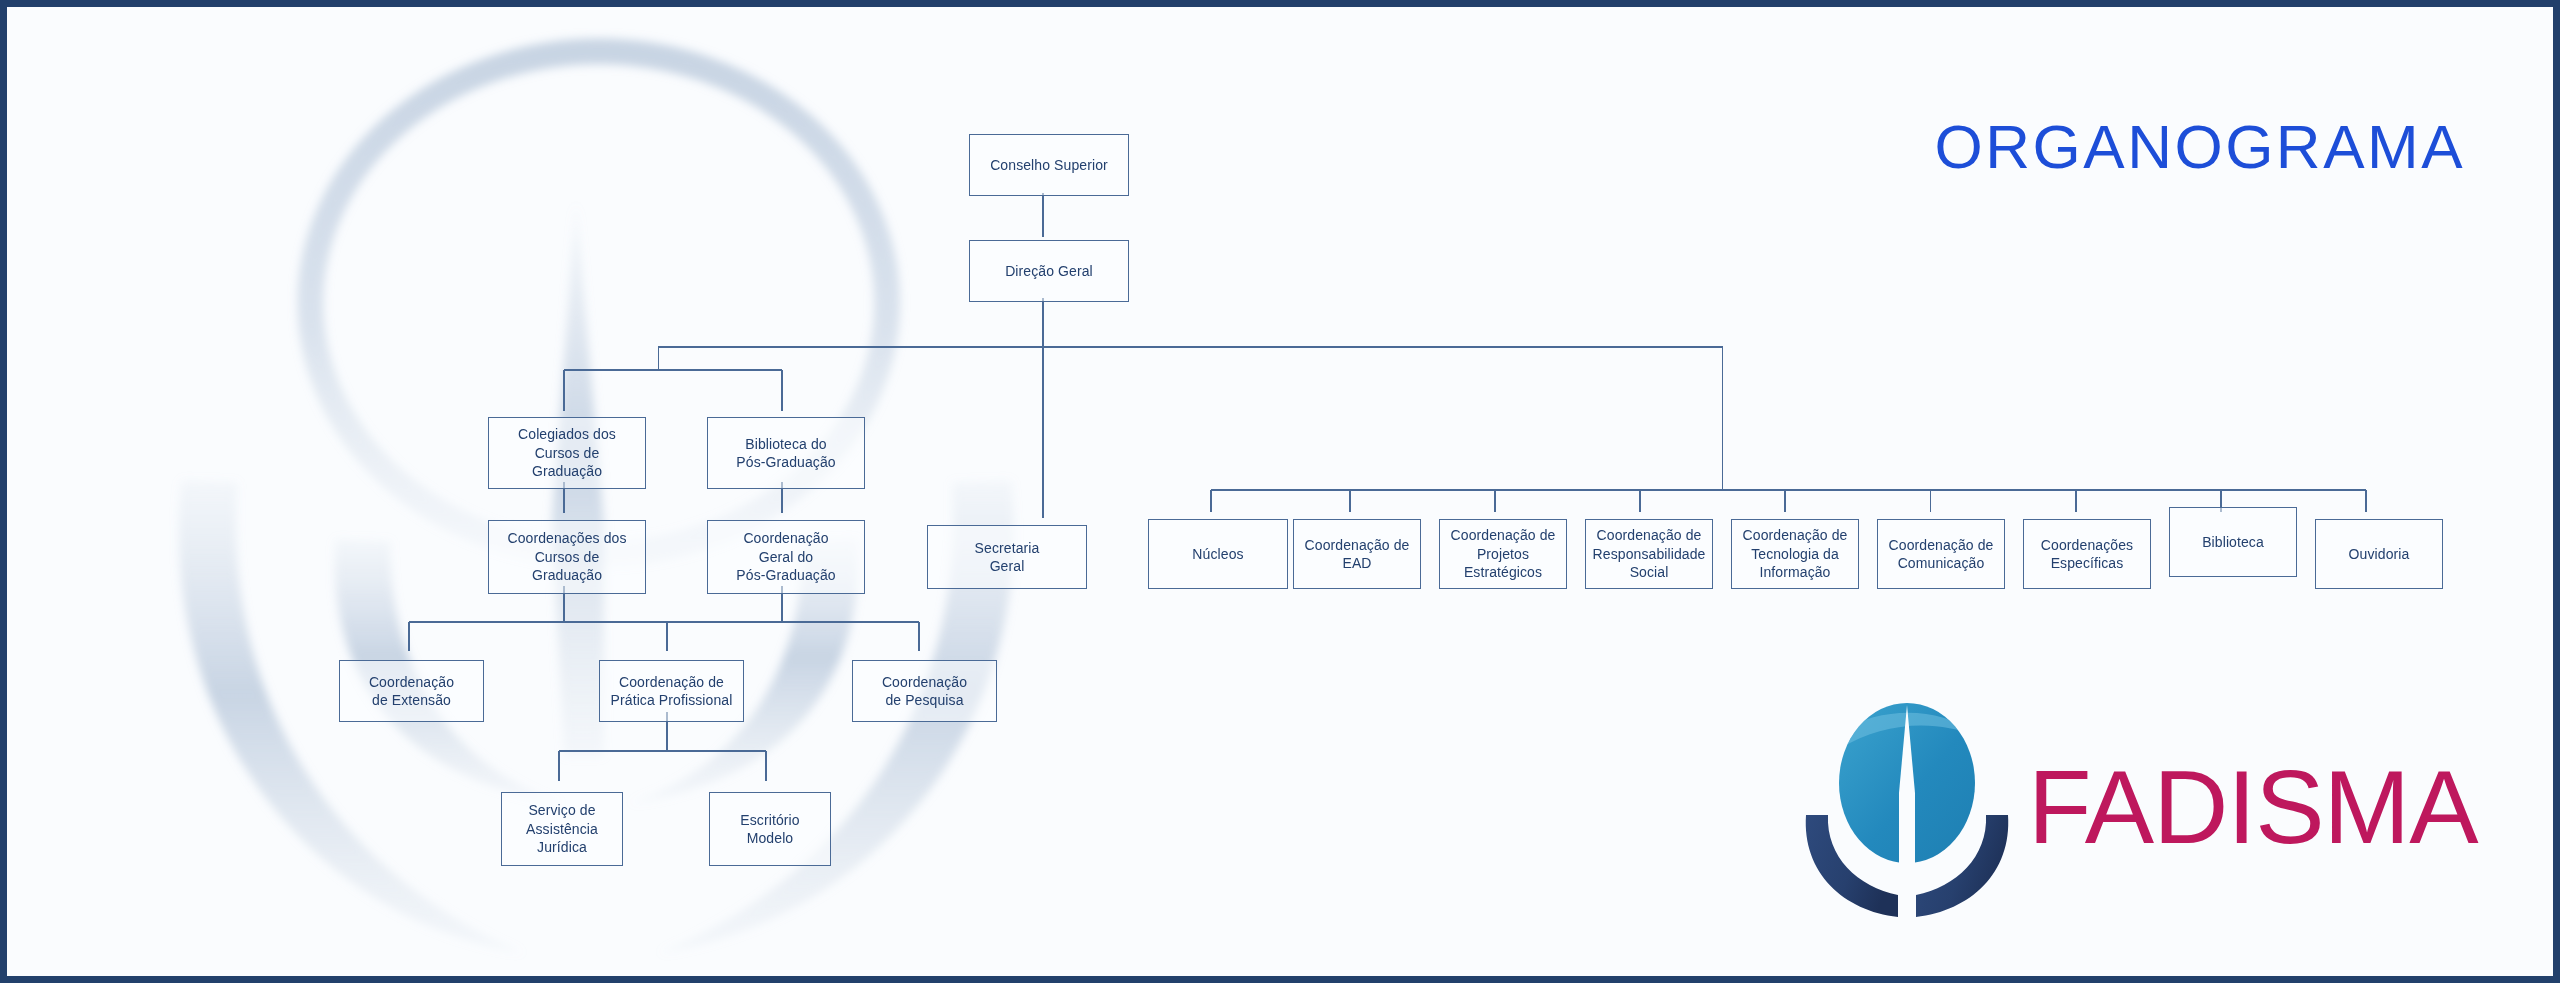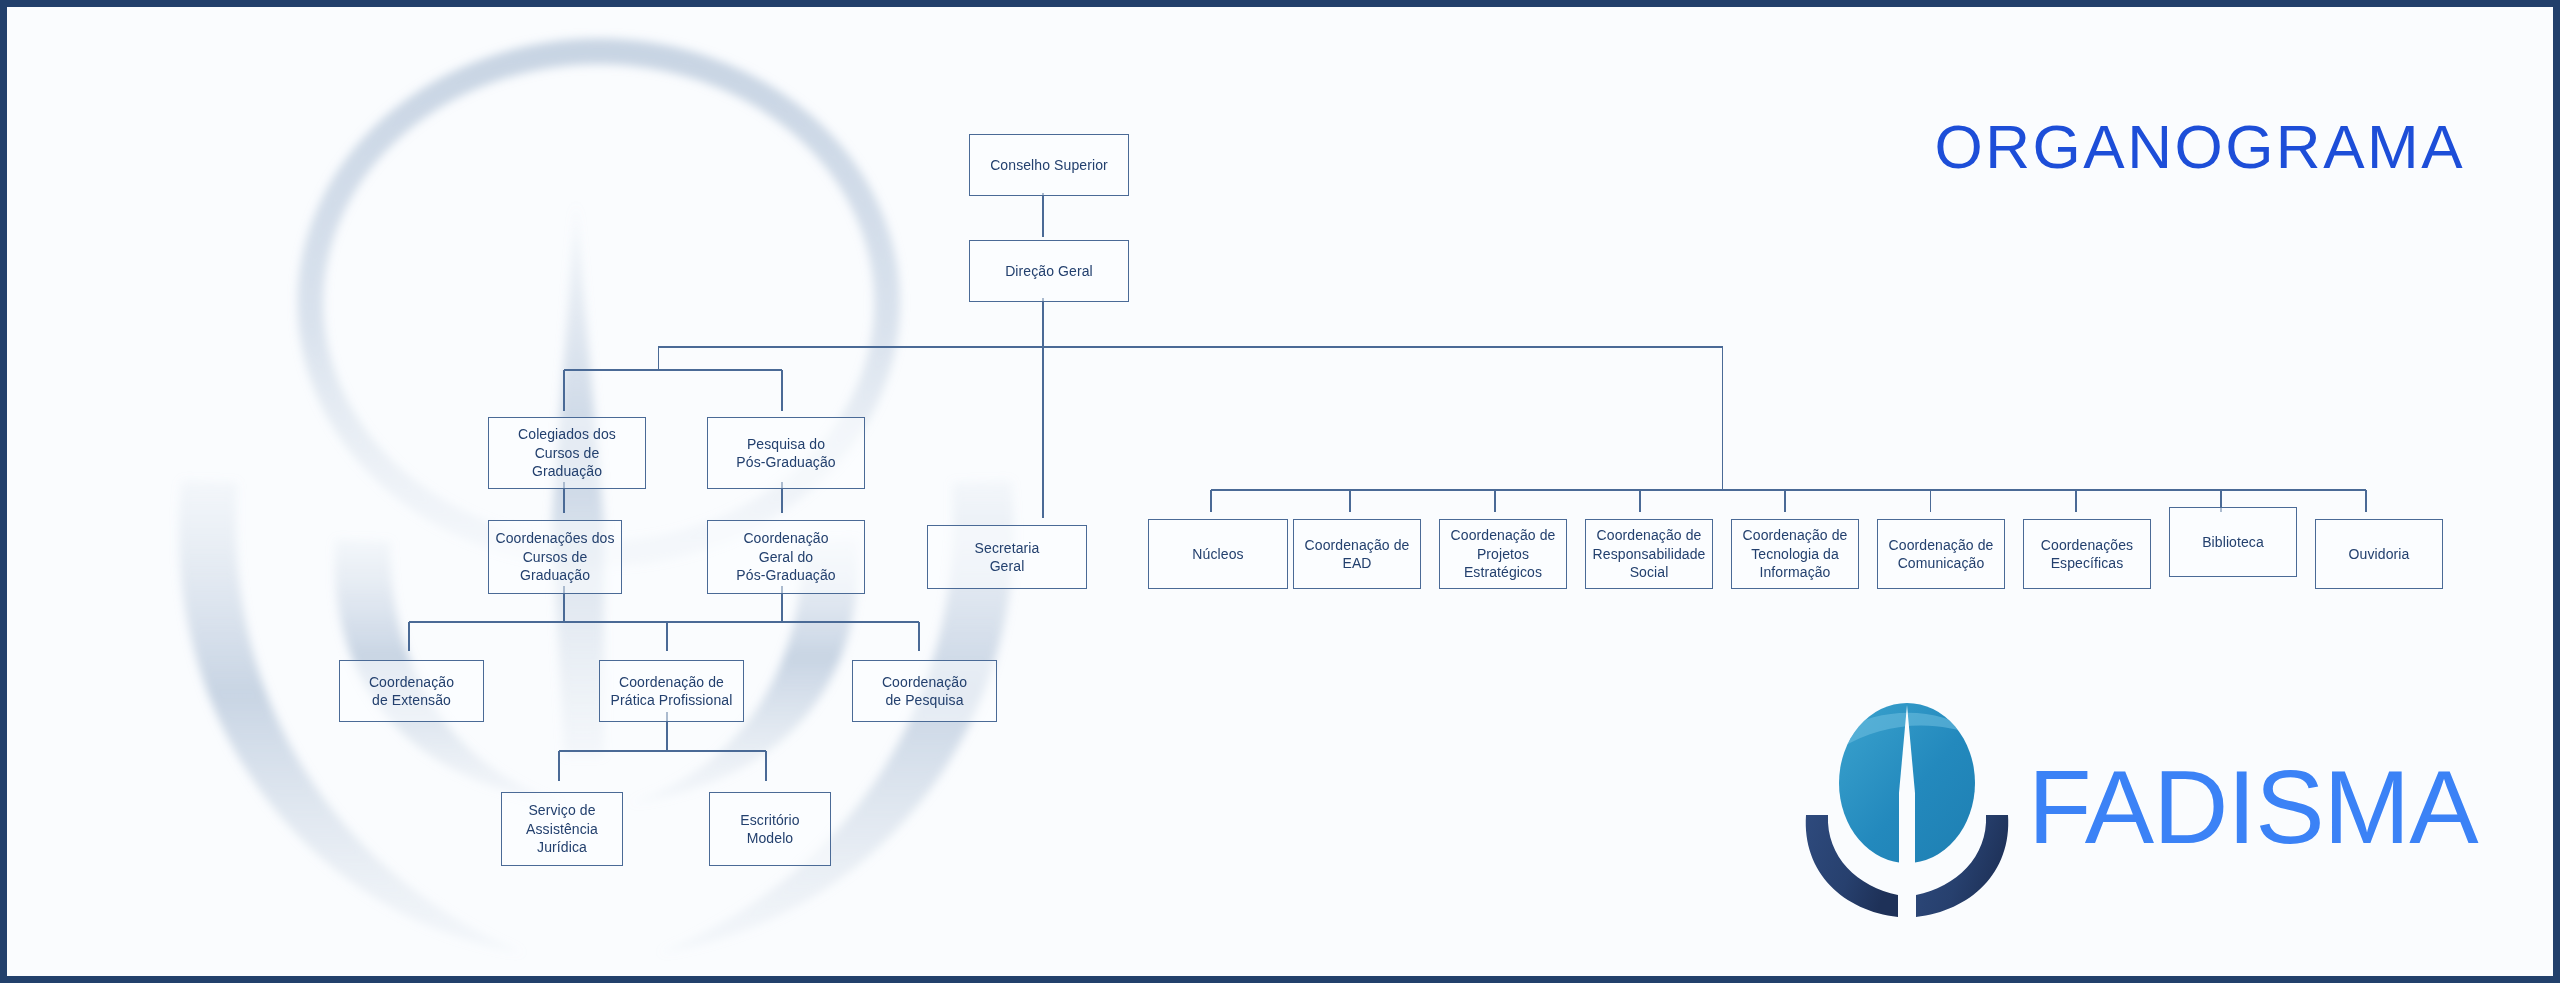--- a/index.html
+++ b/index.html
@@ -90,21 +90,21 @@
     width: 640px;
     height: 220px;
     z-index: 4;
     display: flex;
     align-items: center;
   }
   #logo-mark { width: 210px; height: 220px; flex: none; }
   #logo-word {
     font-size: 104px;
     letter-spacing: -1px;
-    color: #3b82f6;
+    color: #be185d;
     margin-left: 16px;
     line-height: 1;
     white-space: nowrap;
   }
 </style>
 </head>
 <body>
 
 <div id="page">
 
@@ -198,24 +198,24 @@
       </div>
       <div class="node" style="left: 962px; top: 233px; width: 160px; height: 62px;">
         <span>Direção Geral</span>
       </div>
       <div class="node" style="left: 481px; top: 410px; width: 158px; height: 72px;">
         <span>Colegiados dos
 Cursos de
 Graduação</span>
       </div>
       <div class="node" style="left: 700px; top: 410px; width: 158px; height: 72px;">
-        <span>Pesquisa do
+        <span>Biblioteca do
 Pós-Graduação</span>
       </div>
-      <div class="node" style="left: 481px; top: 513px; width: 134px; height: 74px;">
+      <div class="node" style="left: 481px; top: 513px; width: 158px; height: 74px;">
         <span>Coordenações dos
 Cursos de
 Graduação</span>
       </div>
       <div class="node" style="left: 700px; top: 513px; width: 158px; height: 74px;">
         <span>Coordenação
 Geral do
 Pós-Graduação</span>
       </div>
       <div class="node" style="left: 920px; top: 518px; width: 160px; height: 64px; text-align: center;">

